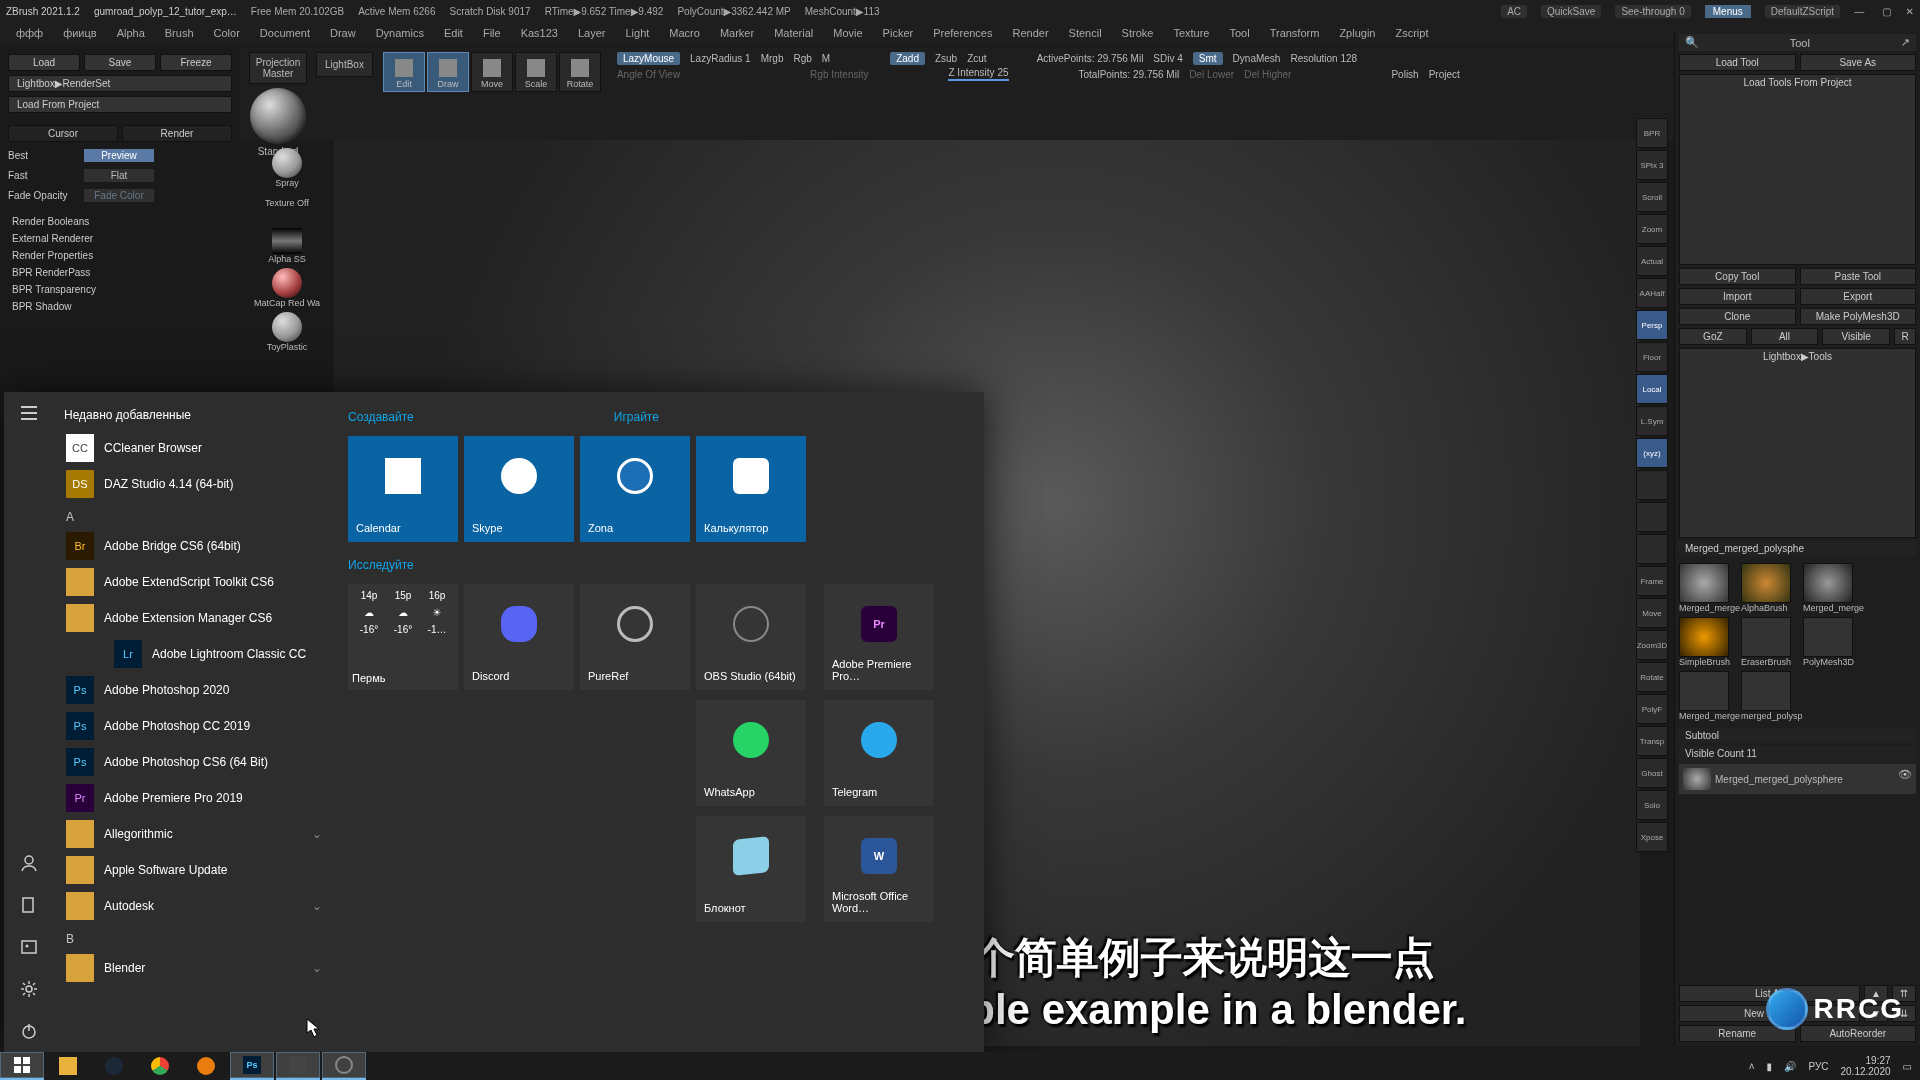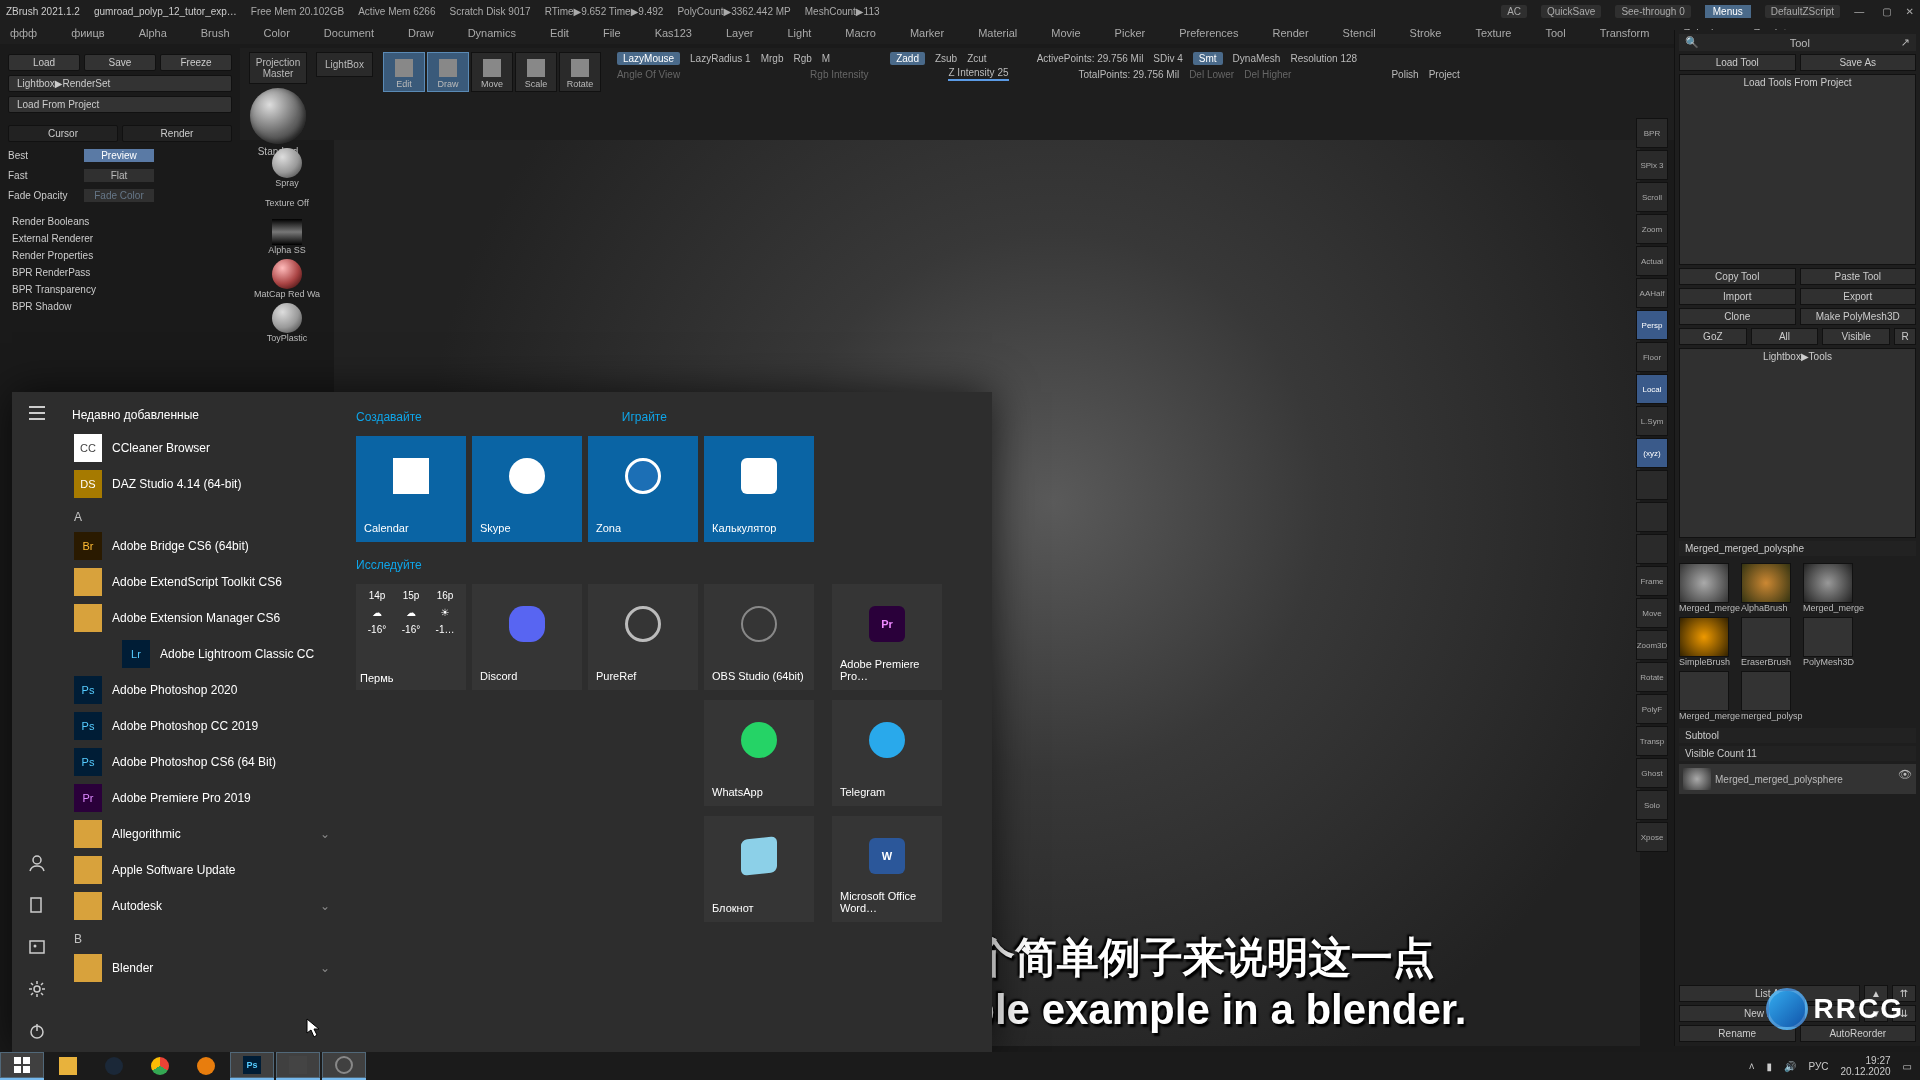--- a/index.html
+++ b/index.html
@@ -6,21 +6,21 @@
     body { width:1920px; height:1080px; background:#2a2a2a; color:#bbb; font-size:11px; overflow:hidden; position:relative; }
     .zbrush { position:absolute; inset:0; background:#1a1a1a; }
     
     .title-bar { height:22px; background:#1e1e1e; display:flex; align-items:center; padding:0 6px; font-size:10px; color:#aaa; }
     .title-bar .left { display:flex; gap:14px; white-space:nowrap; overflow:hidden; }
     .title-bar .right { margin-left:auto; display:flex; gap:14px; align-items:center; }
     .tb-seg { color:#ccc; }
     .tb-ctrl { background:#2f2f2f; padding:1px 6px; border-radius:2px; }
     .tb-menus { background:#4a6a8a; padding:1px 8px; color:#fff; }
     
-    .menu-bar { height:22px; background:#1e1e1e; display:flex; align-items:center; padding:0 10px; gap:34px; font-size:11px; color:#aaa; }
+    .menu-bar { height:22px; background:#1e1e1e; display:flex; align-items:center; padding:0 16px; gap:20px; font-size:11px; color:#aaa; }
     .menu-bar span { cursor:default; }
     .left-tool-col { width:240px; padding:6px 8px 0 8px; display:flex; flex-direction:column; gap:4px; }
     .btn-row { display:flex; gap:4px; }
     .pill-btn { background:#333; border:1px solid #111; padding:2px 8px; font-size:10px; color:#ccc; border-radius:2px; flex:1; text-align:center; }
     .pill-wide { background:#333; border:1px solid #111; padding:2px 8px; font-size:10px; color:#ccc; border-radius:2px; }
     .cursor-row { display:flex; gap:4px; margin-top:8px; }
     .cursor-row .pill-btn { background:#222; }
     .kv { display:flex; gap:6px; align-items:center; margin-top:3px; font-size:10px; }
     .kv .k { width:70px; color:#ccc; }
     .kv .v { background:#303030; padding:1px 8px; min-width:70px; text-align:center; }
@@ -68,21 +68,21 @@
     .tool-cell { width:58px; display:flex; flex-direction:column; font-size:9px; color:#bbb; }
     .tool-thumb { width:50px; height:40px; background:#333; border:1px solid #111; }
     
     .subtitles { position:absolute; left:0; right:0; bottom:46px; text-align:center; pointer-events:none; }
     .sub-zh { color:#fff; font-size:42px; font-weight:bold; text-shadow:2px 3px 2px #000, -2px -2px 2px #000; }
     .sub-en { color:#fff; font-size:42px; font-weight:bold; text-shadow:2px 3px 2px #000, -2px -2px 2px #000; }
     .corner-brand { position:absolute; right:16px; bottom:50px; display:flex; align-items:center; gap:6px; }
     .corner-brand .badge { width:42px; height:42px; border-radius:50%; background:linear-gradient(135deg,#3ae,#15a); border:3px solid #fff3; }
     .corner-brand .txt { font-size:28px; font-weight:bold; letter-spacing:2px; color:#fff; }
     
-    .start-menu { position:absolute; left:12px; bottom:28px; width:980px; height:660px; background:#2d2d2d; display:flex; box-shadow:0 0 40px #000a; z-index:50; }
+    .start-menu { position:absolute; left:4px; bottom:28px; width:980px; height:660px; background:#2d2d2d; display:flex; box-shadow:0 0 40px #000a; z-index:50; }
     .sm-rail { width:50px; background:#2d2d2d; display:flex; flex-direction:column; align-items:center; padding-top:12px; gap:24px; }
     .sm-rail .ico { width:18px; height:18px; color:#ccc; }
     .sm-rail .bottom { margin-top:auto; margin-bottom:12px; display:flex; flex-direction:column; gap:24px; align-items:center; }
     .sm-apps { width:280px; padding:12px 8px; overflow:hidden; }
     .sm-heading { font-size:12px; color:#fff; margin:4px 0 8px 2px; }
     .app-row { display:flex; align-items:center; gap:10px; padding:4px 4px; font-size:12px; color:#fff; }
     .app-row .ai { width:28px; height:28px; background:#5a4a00; display:flex; align-items:center; justify-content:center; font-size:11px; font-weight:normal; }
     .app-row .ai.ps { background:#001d36; color:#5cf; }
     .app-row .ai.pr { background:#2a003a; color:#d8f; }
     .app-row .ai.br { background:#2a1a00; color:#fb3; }
@@ -272,21 +272,21 @@
   </div>
 
   <div class="left-brush-strip">
     <div class="strip-item">
         <div class="strip-ball grey"></div>
         <span>Spray</span>
       </div>
     <div class="strip-item" style="margin-top:6px;">
         <span>Texture Off</span>
       </div>
-    <div class="strip-item" style="margin-top:7px;">
+    <div class="strip-item" style="margin-top:16px;">
         <div style="width:30px;height:26px;background:linear-gradient(#000,#777,#000);"></div>
         <span>Alpha SS</span>
       </div>
     <div class="strip-item">
         <div class="strip-ball red"></div>
         <span>MatCap Red Wa</span>
       </div>
     <div class="strip-item">
         <div class="strip-ball grey"></div>
         <span>ToyPlastic</span>

